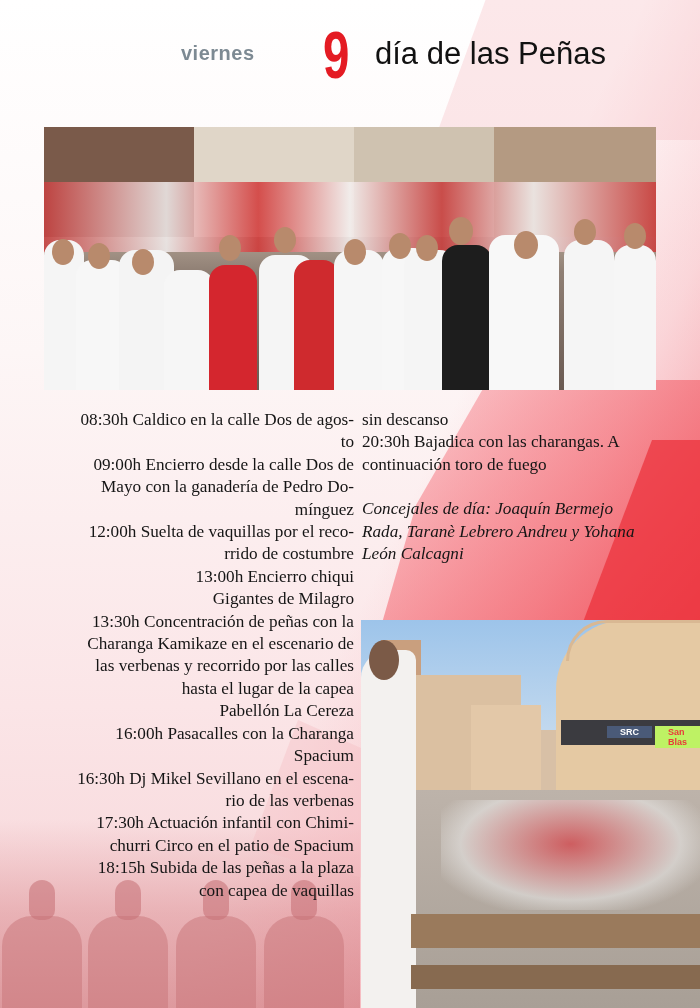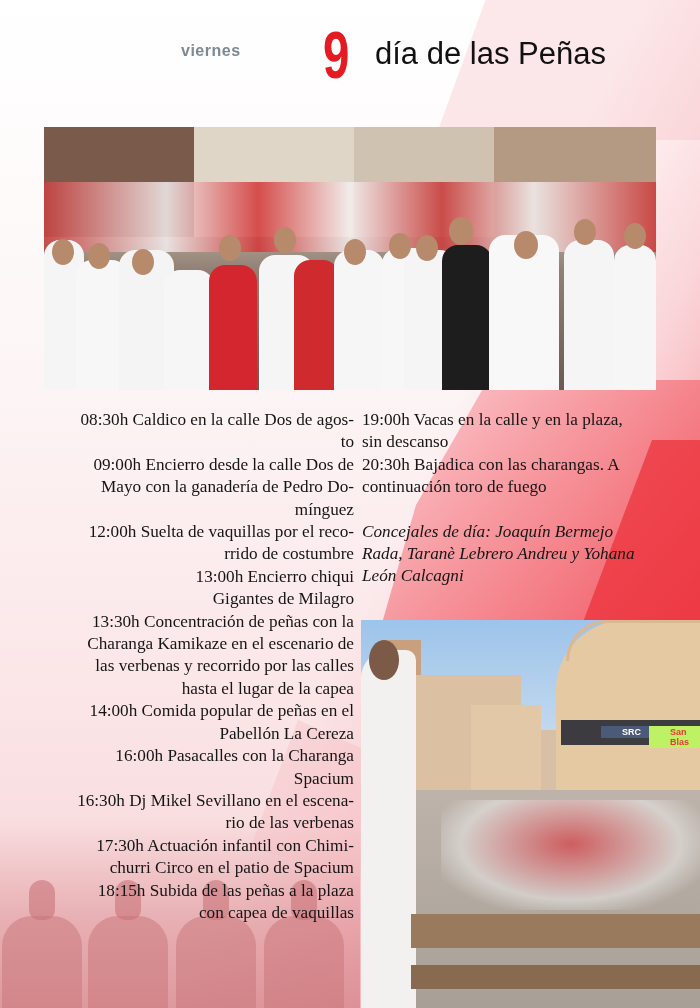--- a/index.html
+++ b/index.html
@@ -25,21 +25,21 @@
     .giant { position: absolute; bottom: 0; width: 80px; height: 128px; }
     .giant .head { position: absolute; left: 27px; top: 0; width: 26px; height: 40px; border-radius: 13px 13px 10px 10px; background: rgba(196,110,115,0.55); }
     .giant .body { position: absolute; left: 0; top: 36px; width: 80px; height: 92px; border-radius: 30px 30px 0 0; background: rgba(200,115,120,0.5); }
 
     .header {
       position: absolute; top: 28px; left: 0; width: 700px; height: 60px; z-index: 2;
     }
     .weekday {
       position: absolute; left: 181px; top: 14px;
       font-family: "Liberation Sans", "DejaVu Sans", sans-serif;
-      font-weight: 700; font-size: 16px; color: #7d8a93; letter-spacing: 0.5px;
+      font-weight: 700; font-size: 20px; color: #7d8a93; letter-spacing: 0.5px;
     }
     .daynum {
       position: absolute; left: 323px; top: -6px;
       font-family: "Liberation Sans", "DejaVu Sans", sans-serif;
       font-weight: 700; font-size: 66px; line-height: 66px; color: #e41b23;
       transform: scaleX(0.72); transform-origin: left top; letter-spacing: -2px;
     }
     .daytitle {
       position: absolute; left: 375px; top: 8px;
       font-family: "Liberation Sans", "DejaVu Sans", sans-serif;
@@ -56,21 +56,21 @@
     .p1-bg { position: absolute; inset: 0; background: linear-gradient(180deg, #c8b9aa 0%, #d9c9b6 25%, #8f7f74 55%, #6a5a52 100%); }
     .p1-bldg { position: absolute; top: 0; height: 110px; }
     .p1-person { position: absolute; bottom: 0; border-radius: 16px 16px 0 0; }
     .p1-head { position: absolute; border-radius: 50%; background: #b88a6c; }
 
     
     .p2-sky { position: absolute; left: 0; top: 0; width: 100%; height: 130px; background: linear-gradient(180deg, #9dc4ea 0%, #c8dcef 100%); }
     .p2-bldg { position: absolute; background: #d9b692; }
     .p2-ground { position: absolute; left: 0; top: 170px; width: 100%; height: 218px; background: linear-gradient(180deg, #bdb3aa 0%, #a89f96 100%); }
     .p2-rail { position: absolute; background: #9a7a5c; }
-    .p2-sign { position: absolute; font-family: "Liberation Sans", "DejaVu Sans", sans-serif; font-weight: 700; font-size: 9px; color: #fff; padding: 1px 21px; }
+    .p2-sign { position: absolute; font-family: "Liberation Sans", "DejaVu Sans", sans-serif; font-weight: 700; font-size: 9px; color: #fff; padding: 1px 13px; margin-left: 6px; }
 
     .schedule {
       position: absolute; z-index: 3; font-size: 17.2px; line-height: 22.4px; color: #151515;
     }
     .col-left { left: 44px; top: 409px; width: 310px; text-align: right; }
     .col-right { left: 362px; top: 409px; width: 310px; }
     .line { white-space: nowrap; }
     .credits { margin-top: 22px; font-style: italic; }
   </style>
 </head>
@@ -151,34 +151,32 @@
   <div class="line">Mayo con la ganadería de Pedro Do-</div>
   <div class="line">mínguez</div>
   <div class="line">12:00h Suelta de vaquillas por el reco-</div>
   <div class="line">rrido de costumbre</div>
   <div class="line">13:00h Encierro chiqui</div>
   <div class="line">Gigantes de Milagro</div>
   <div class="line">13:30h Concentración de peñas con la</div>
   <div class="line">Charanga Kamikaze en el escenario de</div>
   <div class="line">las verbenas y recorrido por las calles</div>
   <div class="line">hasta el lugar de la capea</div>
-  <div class="line">14:00h Comida popular de peñas en el</div>
   <div class="line">Pabellón La Cereza</div>
   <div class="line">16:00h Pasacalles con la Charanga</div>
   <div class="line">Spacium</div>
   <div class="line">16:30h Dj Mikel Sevillano en el escena-</div>
   <div class="line">rio de las verbenas</div>
   <div class="line">17:30h Actuación infantil con Chimi-</div>
   <div class="line">churri Circo en el patio de Spacium</div>
   <div class="line">18:15h Subida de las peñas a la plaza</div>
   <div class="line">con capea de vaquillas</div>
 </div>
 
 <div class="schedule col-right">
-  <div class="line">19:00h Vacas en la calle y en la plaza,</div>
   <div class="line">sin descanso</div>
   <div class="line">20:30h Bajadica con las charangas. A</div>
   <div class="line">continuación toro de fuego</div>
   <div class="credits">
     <div class="line">Concejales de día: Joaquín Bermejo</div>
     <div class="line">Rada, Taranè Lebrero Andreu y Yohana</div>
     <div class="line">León Calcagni</div>
   </div>
 </div>
 

